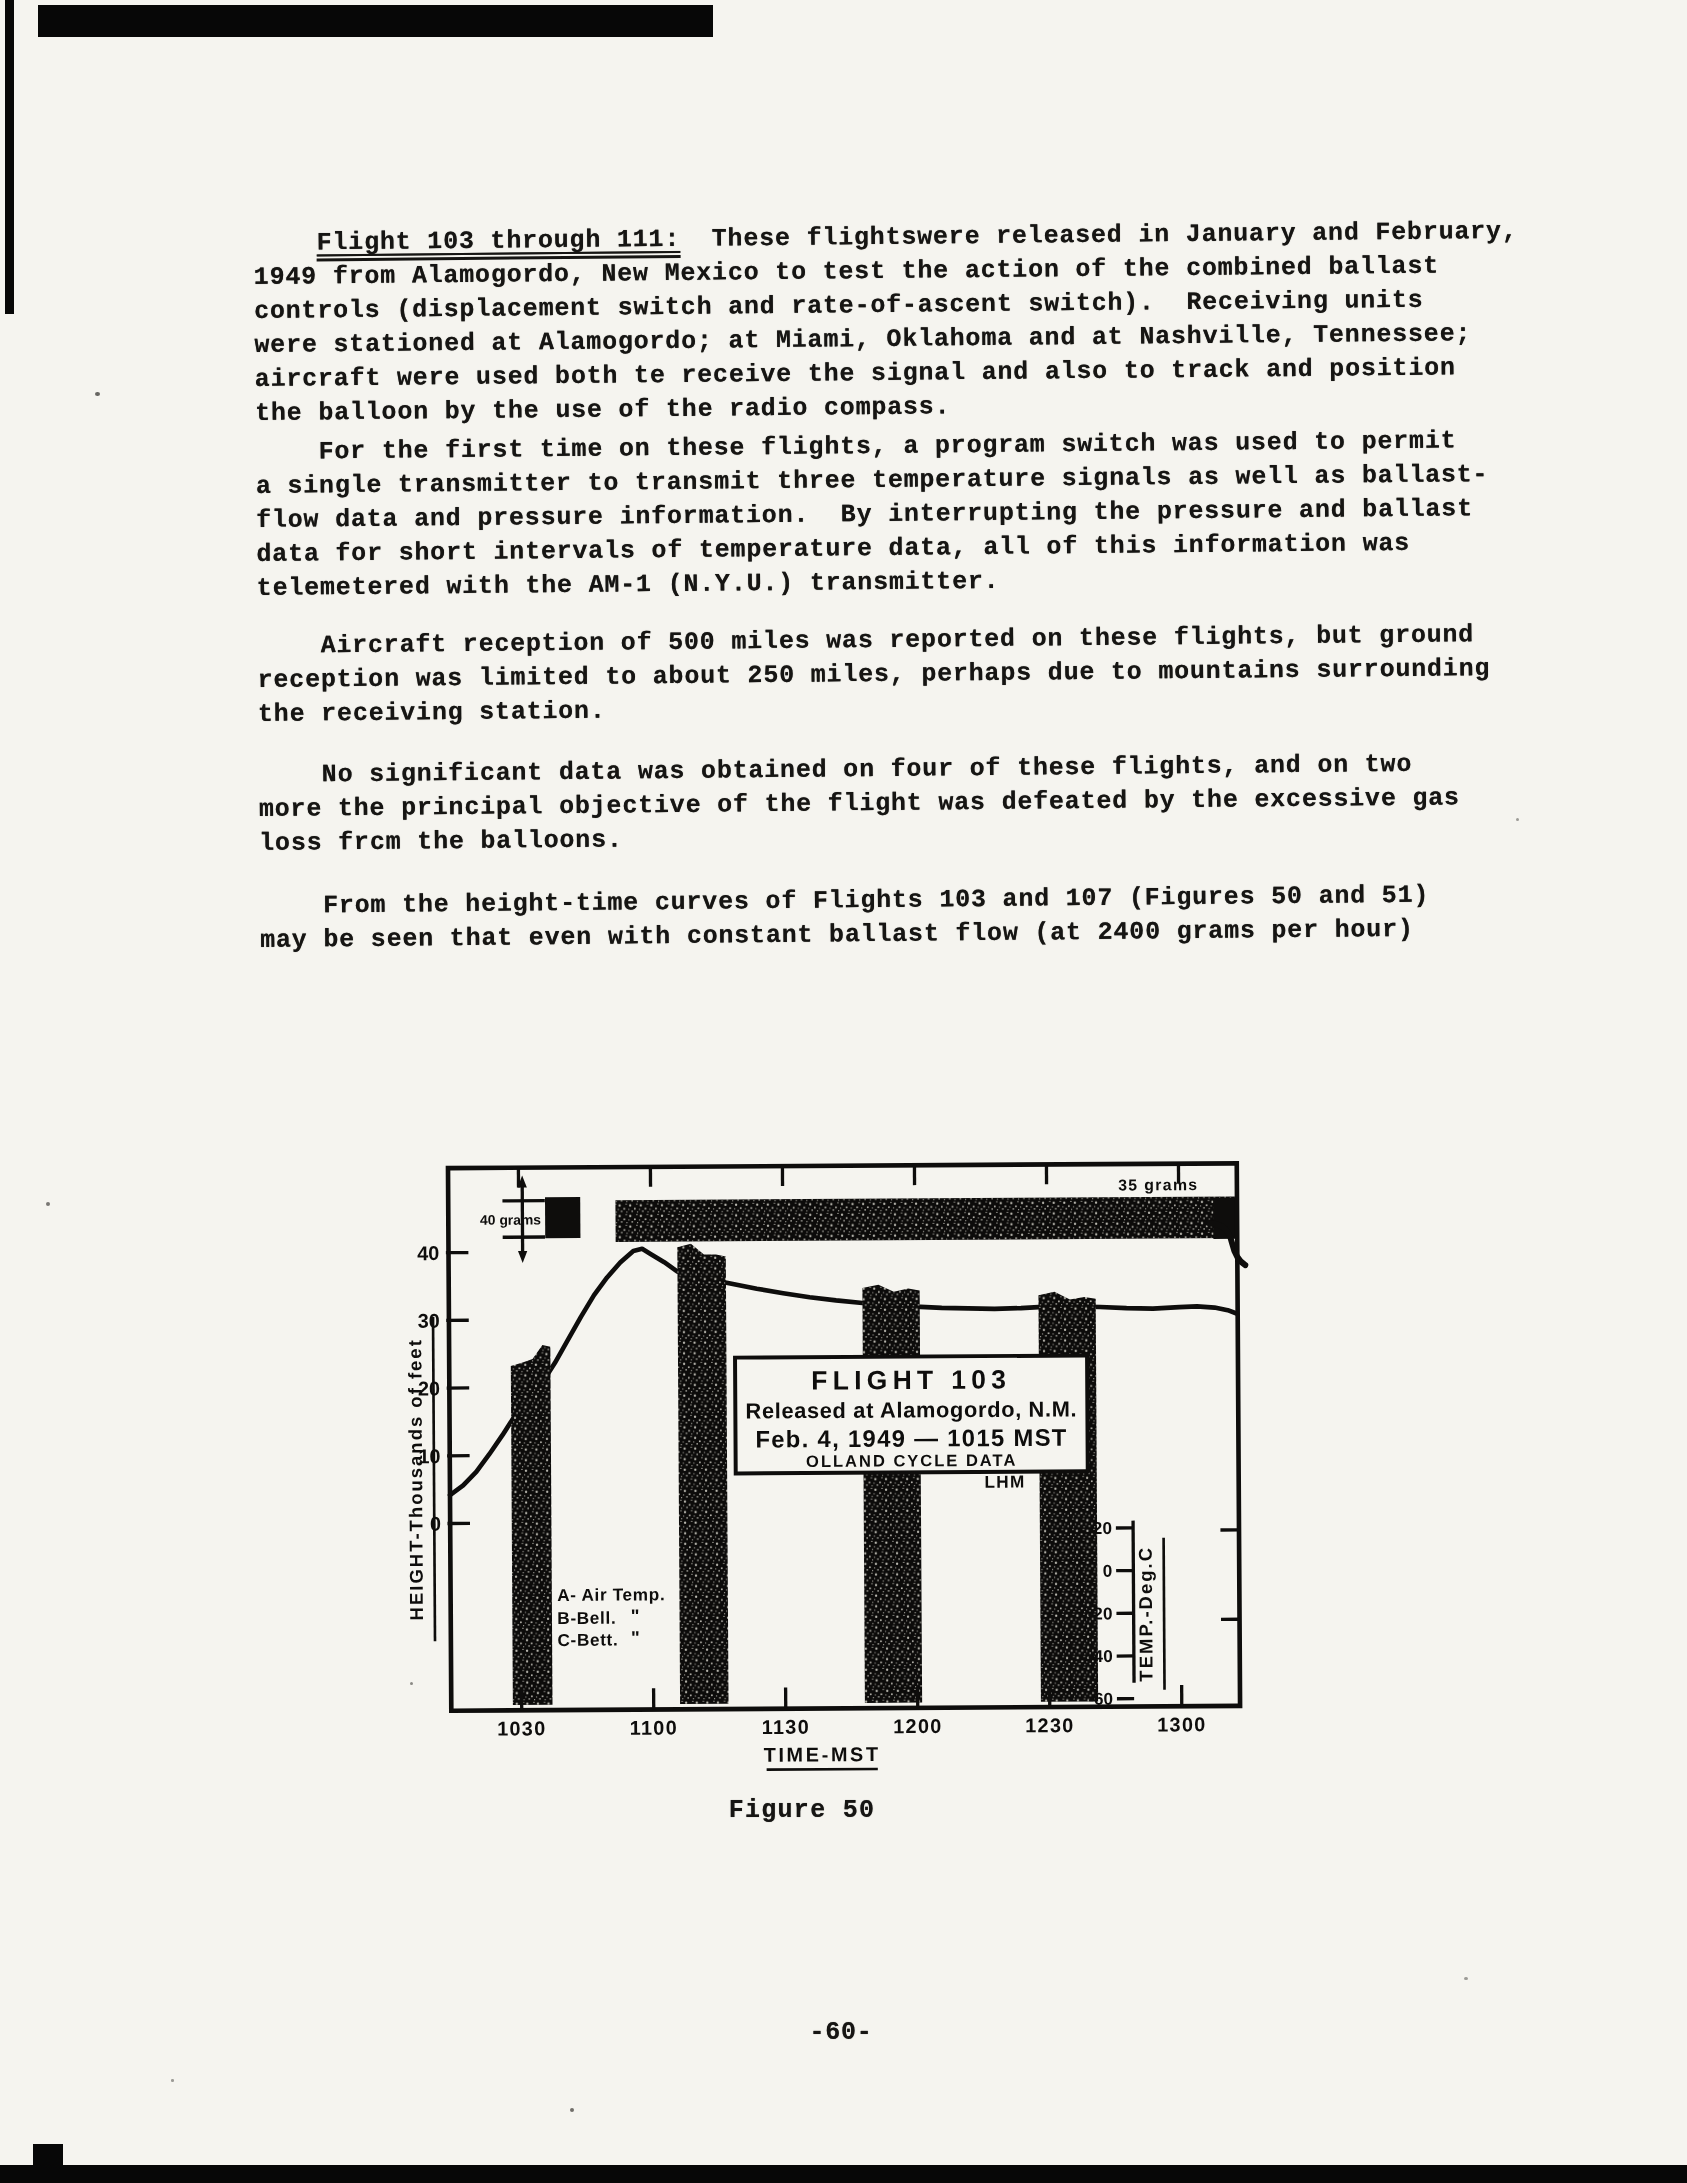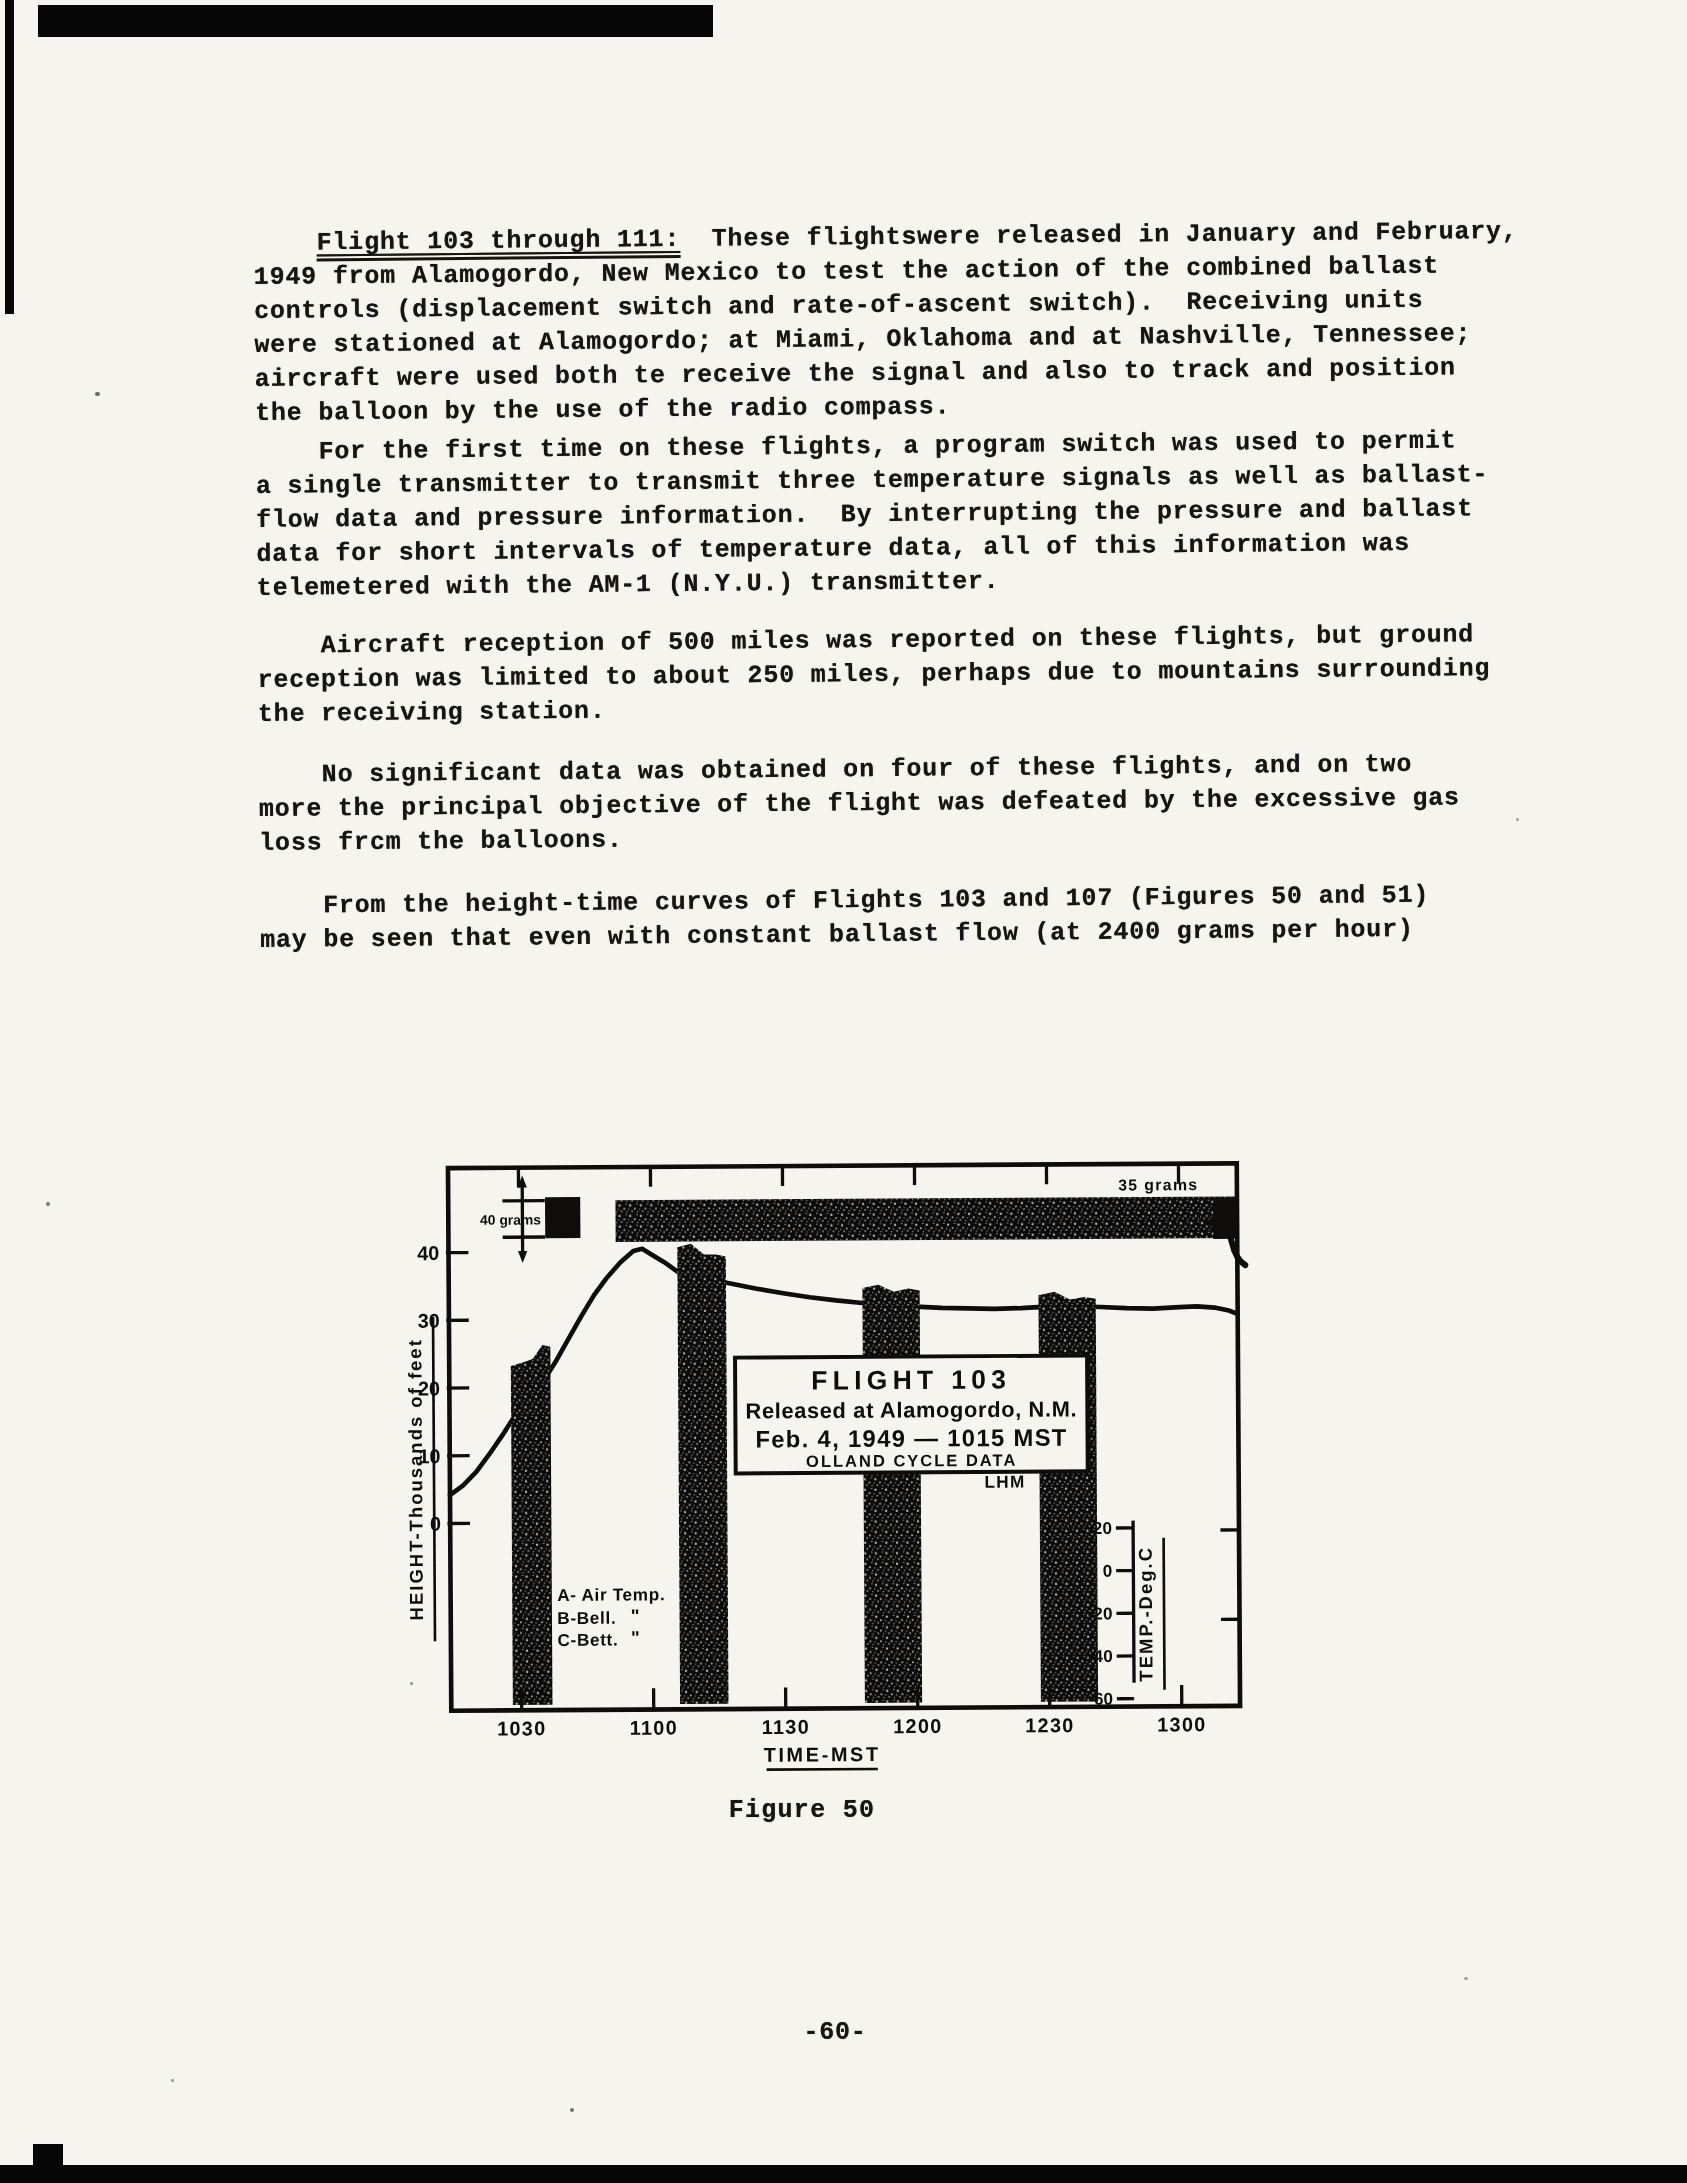--- a/index.html
+++ b/index.html
@@ -34,21 +34,21 @@
   .figure-wrap{
     position:absolute;left:397px;top:1159px;width:892px;height:652px;
     transform:rotate(-0.35deg);transform-origin:50% 50%;
   }
   .figure-caption{
     position:absolute;left:253px;top:1796px;width:1098px;
     text-align:center;font-weight:700;font-size:25px;letter-spacing:1.3px;color:#161513;
     text-shadow:0 0 0.7px rgba(22,21,19,.75);
   }
   .page-number{
-    position:absolute;left:10px;top:2018px;width:1650px;
+    position:absolute;left:16px;top:2018px;width:1650px;
     text-align:center;font-weight:700;font-size:25px;letter-spacing:0.7px;color:#161513;
     text-shadow:0 0 0.7px rgba(22,21,19,.75);
   }
   svg text{font-family:"Liberation Sans",sans-serif;fill:#0e0d0c;}
 </style>
 </head>
 <body>
 
 <div class="artifact" style="left:38px;top:5.3px;width:675px;height:32px;"></div>
 <div class="artifact" style="left:5.3px;top:0;width:8.6px;height:314px;"></div>

